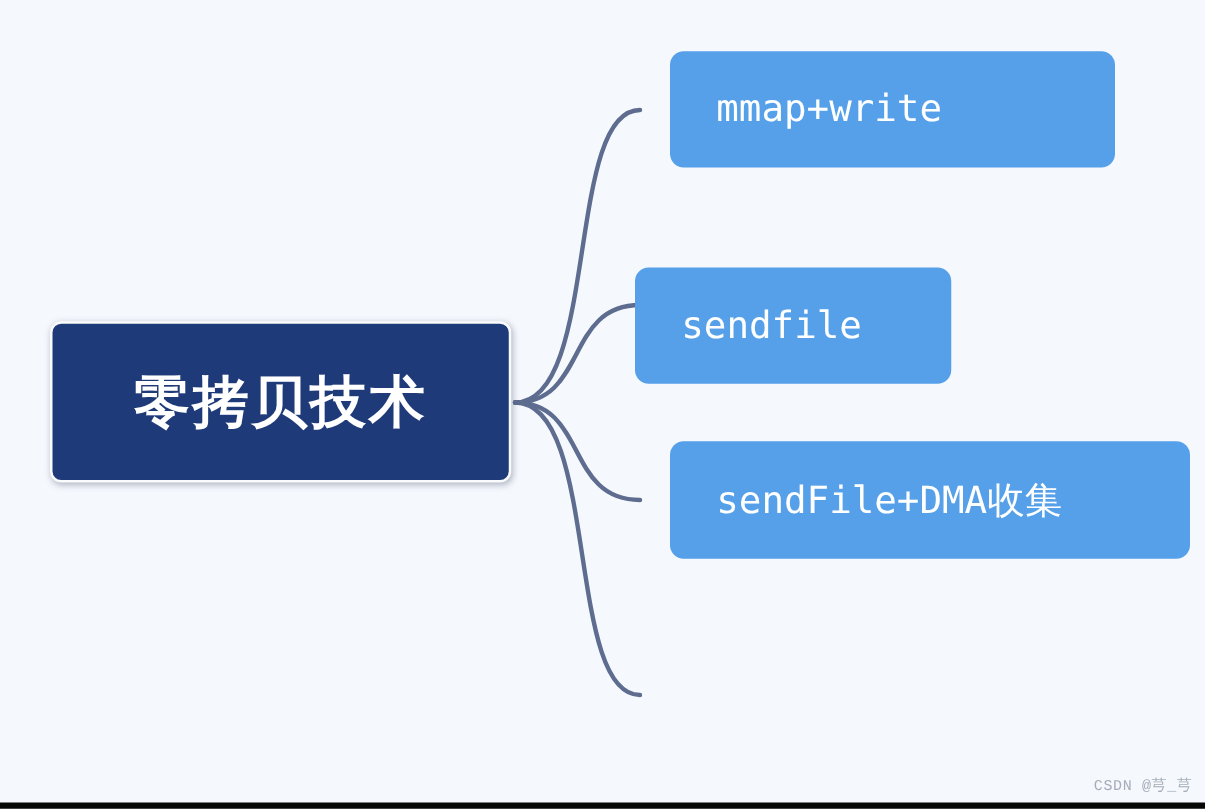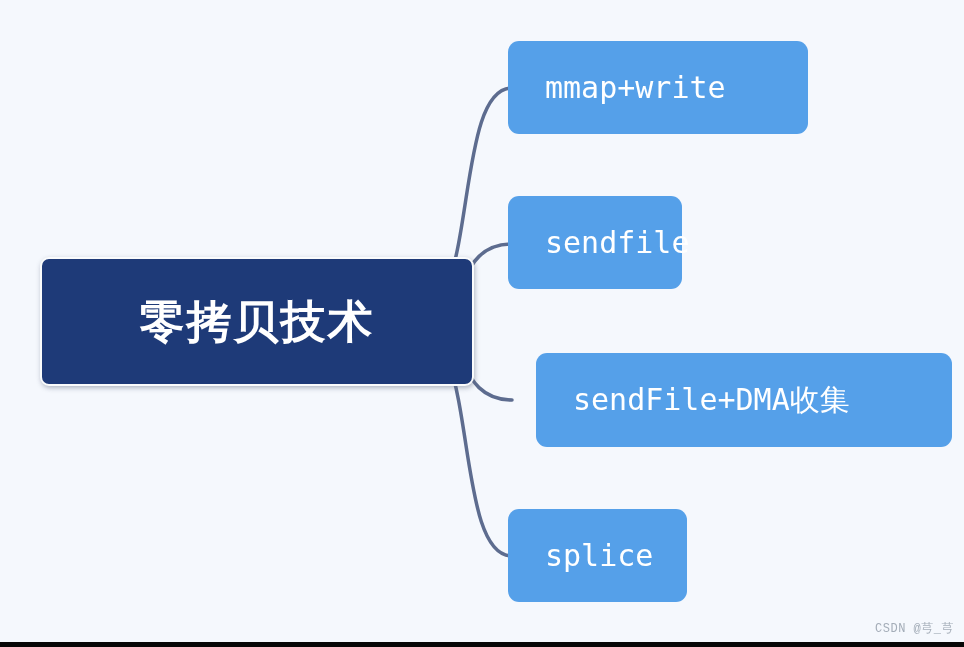--- a/index.html
+++ b/index.html
@@ -36,21 +36,21 @@
     position: absolute;
     box-sizing: border-box;
     display: flex;
     align-items: center;
     color: #ffffff;
     cursor: pointer;
   }
   .root-node {
     left: 40px;
     top: 257px;
-    width: 434px;
+    width: 369px;
     height: 129px;
     background: #1e3a78;
     border: 2px solid #fafbfc;
     border-radius: 9px;
     box-shadow: 1px 2px 5px rgba(90, 100, 125, 0.45);
     justify-content: center;
   }
   .root-node .label {
     font-family: "DejaVu Serif", serif;
     font-weight: bold;
@@ -62,22 +62,22 @@
     background: #55a0e9;
     border-radius: 11px;
     padding-left: 37px;
     justify-content: flex-start;
   }
   .branch-node .label {
     font-family: "DejaVu Sans Mono", "Liberation Mono", monospace;
     font-size: 30px;
     white-space: nowrap;
   }
-  .branch-0 { left: 508px; top: 41px;  width: 300px; height: 93px; }
-  .branch-1 { left: 508px; top: 196px; width: 174px; height: 93px; }
+  .branch-0 { left: 536px; top: 41px;  width: 356px; height: 93px; }
+  .branch-1 { left: 508px; top: 214px; width: 253px; height: 93px; }
   .branch-2 { left: 536px; top: 353px; width: 416px; height: 94px; }
   .branch-3 { left: 508px; top: 509px; width: 179px; height: 93px; }
   .watermark {
     position: absolute;
     right: 10px;
     bottom: 10px;
     font-size: 12px;
     color: #a4adb8;
     letter-spacing: 0.5px;
     font-family: Liberation Mono, monospace;
@@ -112,21 +112,18 @@
   </div>
 
   <div class="node branch-node branch-1">
     <span class="label">sendfile</span>
   </div>
 
   <div class="node branch-node branch-2">
     <span class="label">sendFile+DMA收集</span>
   </div>
 
-  <div class="node branch-node branch-3">
-    <span class="label">splice</span>
-  </div>
 
   <div class="watermark">CSDN @芎_芎</div>
 
   <div class="bottom-bar"></div>
 
 </div>
 
 </body></html>

